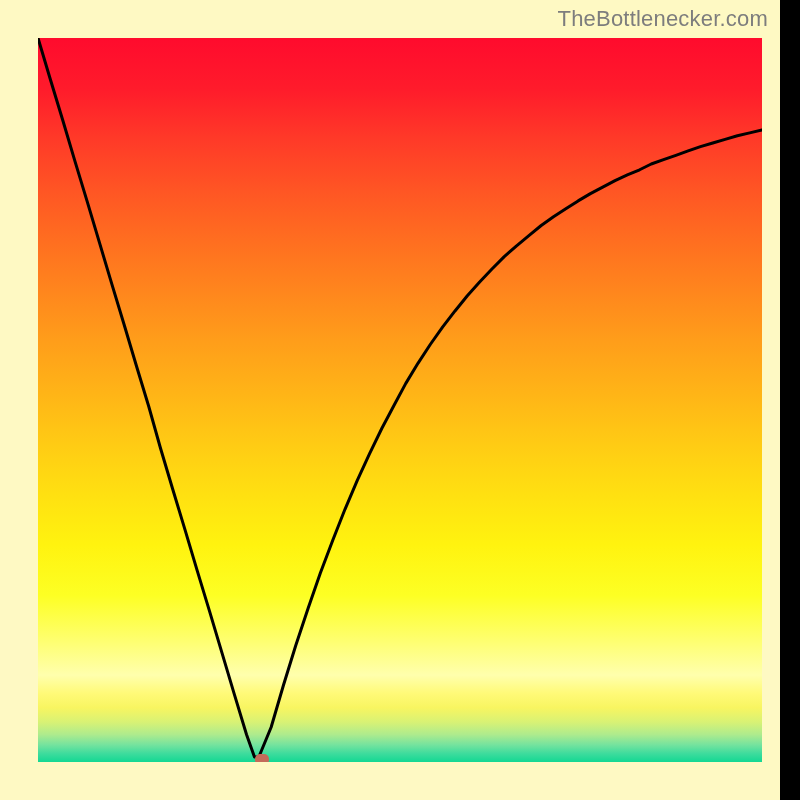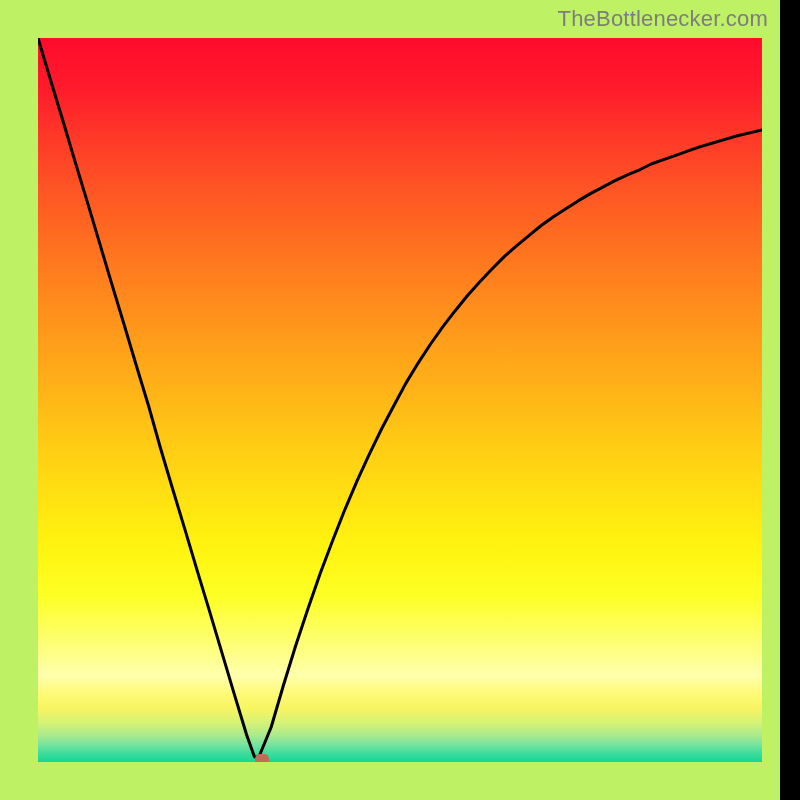--- a/index.html
+++ b/index.html
@@ -10,21 +10,21 @@
     background: #000;
     overflow: hidden;
     font-family: Arial, Helvetica, sans-serif;
   }
   .frame {
     position: absolute;
     top: 0;
     left: 0;
     width: 780px;
     height: 800px;
-    background: #bef264;
+    background: #fef9c3;
   }
   .plot-area {
     position: absolute;
     top: 38px;
     left: 38px;
     width: 724px;
     height: 724px;
     overflow: hidden;
   }
   .gradient {

